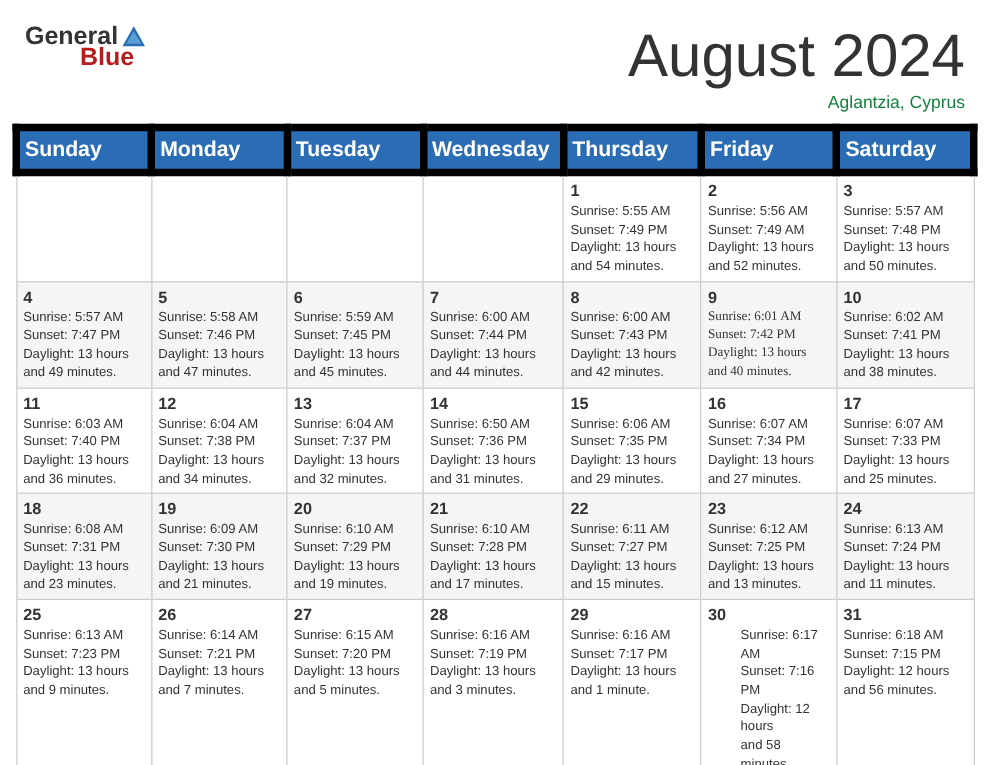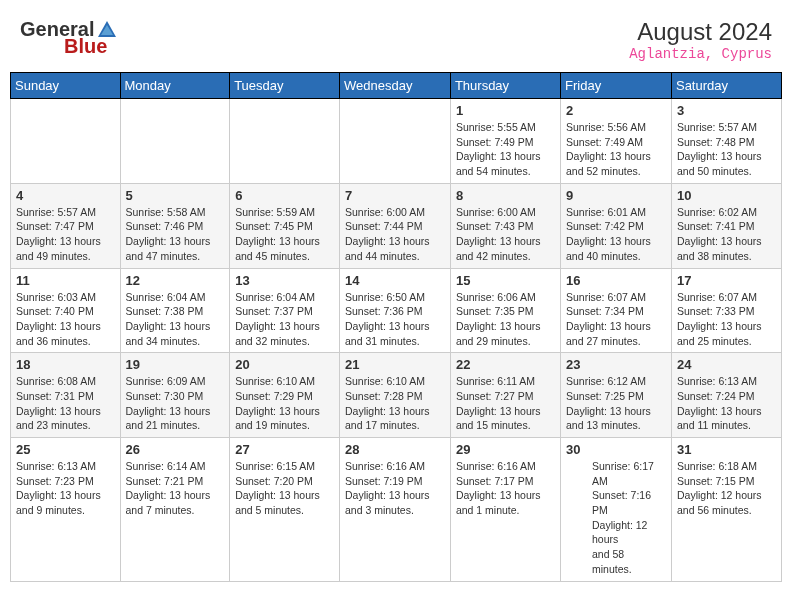--- a/index.html
+++ b/index.html
@@ -38,41 +38,40 @@
     }
     .logo-icon {
       width: 22px;
       height: 22px;
       margin-left: 2px;
     }
     .title-block {
       text-align: right;
     }
     .month-title {
-      font-size: 24px;
+      font-size: 48px;
       font-weight: normal;
       color: #333;
     }
     .location {
       font-size: 14px;
-      color: #ec4899;
-      font-family: Liberation Mono, monospace;
+      color: #15803d;
     }
     .calendar {
       width: 100%;
       border-collapse: collapse;
       margin-top: 6px;
     }
     .calendar thead tr th {
       background-color: #2a6db5;
       color: #fff;
-      font-size: 13px;
-      font-weight: normal;
+      font-size: 17px;
+      font-weight: bold;
       padding: 5px 4px;
-      border: 1px solid #000000;
+      border: 6px solid #000000;
       text-align: left;
     }
     .calendar tbody tr td {
       border: 1px solid #ccc;
       vertical-align: top;
       padding: 4px 5px;
       width: 113px;
       min-height: 75px;
       background: #fff;
       font-size: 11px;
@@ -188,21 +187,21 @@
         </td>
         <td>
           <span class="day-number">8</span>
           <div class="day-info" style="white-space: pre-line;">Sunrise: 6:00 AM
 Sunset: 7:43 PM
 Daylight: 13 hours
 and 42 minutes.</div>
         </td>
         <td>
           <span class="day-number">9</span>
-          <div class="day-info" style="white-space: pre-line;">Sunrise: 6:01 AM
+          <div class="day-info" style="white-space: pre-line; font-family: Liberation Serif, serif;">Sunrise: 6:01 AM
 Sunset: 7:42 PM
 Daylight: 13 hours
 and 40 minutes.</div>
         </td>
         <td>
           <span class="day-number">10</span>
           <div class="day-info" style="white-space: pre-line;">Sunrise: 6:02 AM
 Sunset: 7:41 PM
 Daylight: 13 hours
 and 38 minutes.</div>

